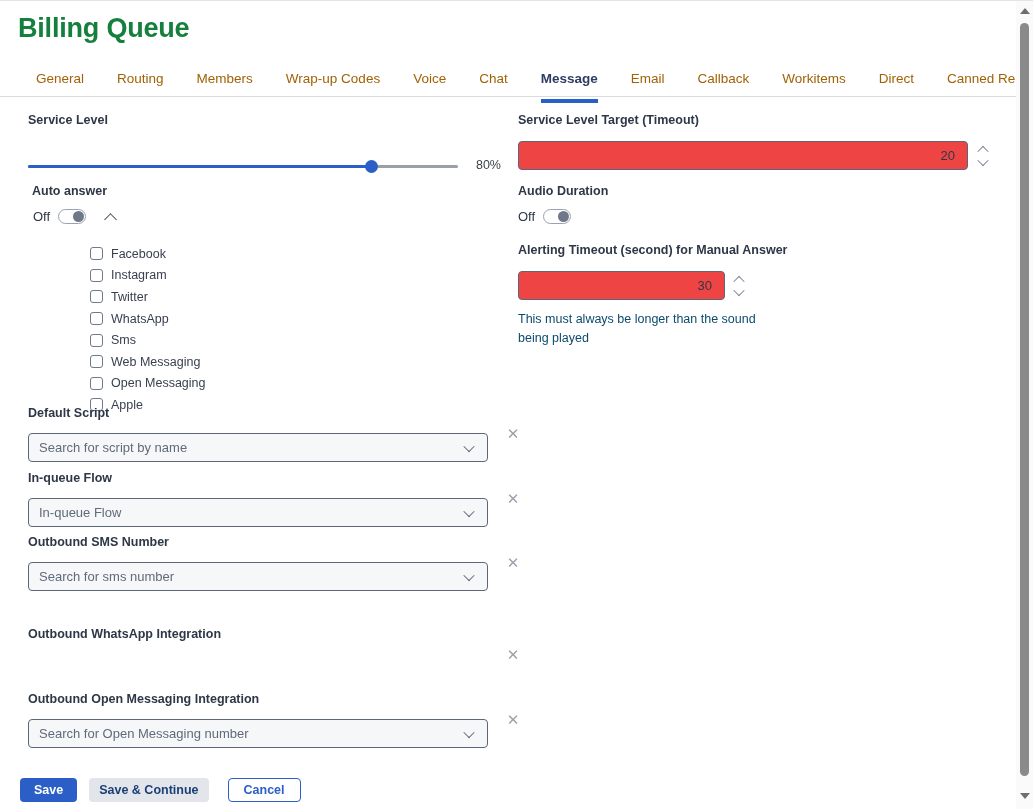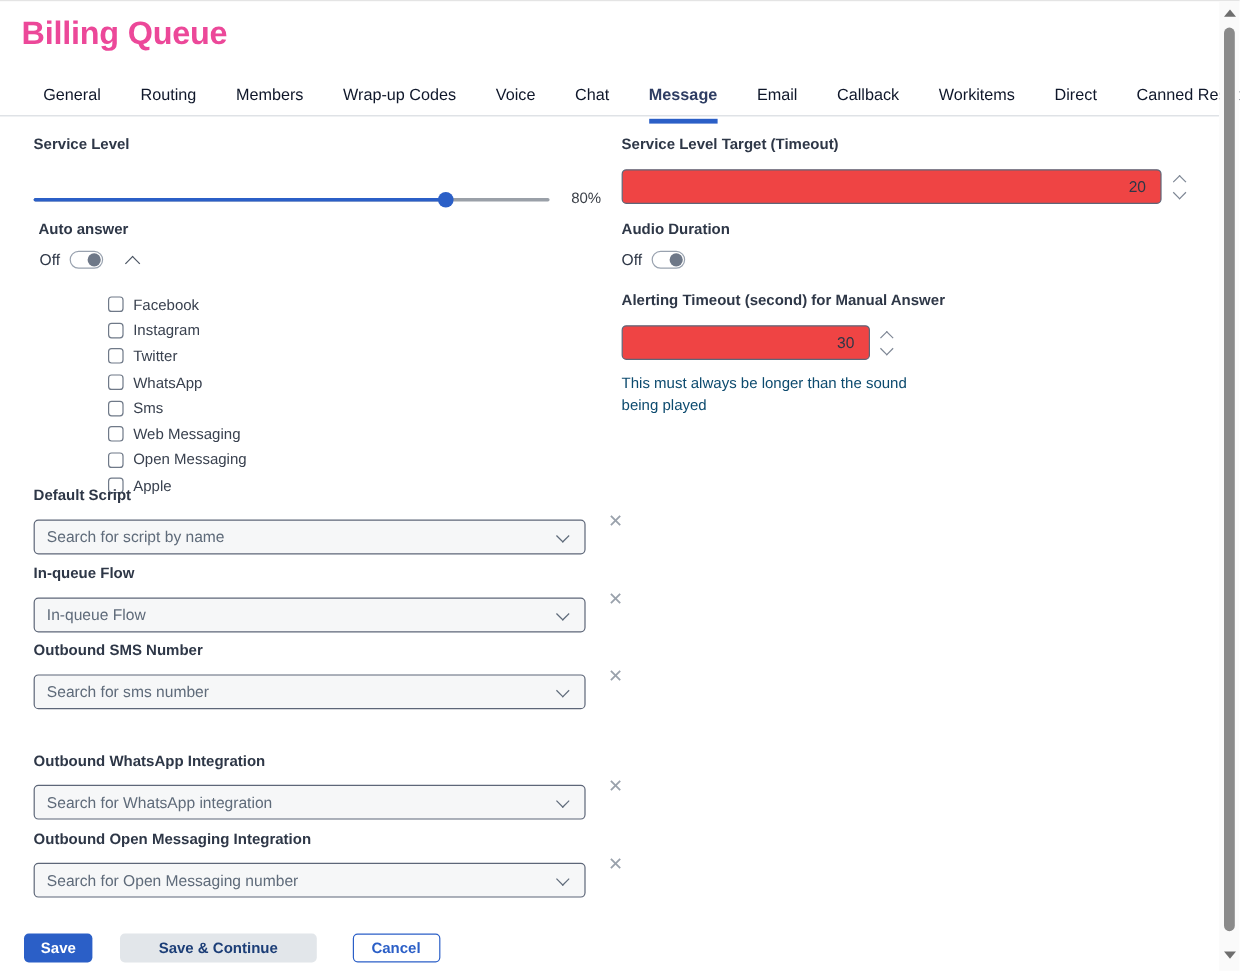--- a/index.html
+++ b/index.html
@@ -7,29 +7,29 @@
   body {
     position: relative;
     font-family: "Liberation Sans", sans-serif;
     background: #ffffff;
     color: #2e3747;
     overflow: hidden;
     border-top: 1px solid #e4e4e4;
   }
   .page-title {
     position: absolute; left: 18px; top: 12px;
-    font-size: 27px; font-weight: bold; color: #ec4899; letter-spacing: -0.2px;
+    font-size: 27px; font-weight: bold; color: #15803d; letter-spacing: -0.2px;
   }
   
   .tabs {
     position: absolute; left: 36px; top: 70px; right: 40px;
     display: flex; gap: 33px; align-items: flex-end;
   }
   .tab {
-    font-size: 13.5px; color: #0f172a; padding-bottom: 13px; cursor: pointer;
+    font-size: 13.5px; color: #a16207; padding-bottom: 13px; cursor: pointer;
     border-bottom: 4px solid transparent; white-space: nowrap;
   }
   .tab.active { font-weight: bold; color: #2e3d63; border-bottom-color: #2b5fc7; }
   .tabs-rule { position: absolute; left: 0; right: 17px; top: 95px; border-bottom: 1px solid #d8dbe0; }
 
   .field-label { font-size: 12.5px; font-weight: bold; color: #2e3747; }
 
   
   .slider-group { position: absolute; left: 28px; top: 112px; width: 473px; }
   .slider-row { position: relative; margin-top: 32px; height: 14px; }
@@ -85,24 +85,24 @@
   }
   .dd-value { font-size: 13px; color: #5f6b7a; padding-left: 10px; flex: 1; }
   .dd-chev { margin-right: 14px; width: 8px; height: 8px; border-left: 1.6px solid #5f6b7a; border-bottom: 1.6px solid #5f6b7a; transform: rotate(-45deg) translate(1px,-1px); }
   .dd-clear {
     position: absolute; left: 476px; top: 19px; width: 18px; height: 18px;
     color: #9aa2ac; font-size: 15px; line-height: 18px; text-align: center; cursor: pointer;
     font-family: "DejaVu Sans", sans-serif;
   }
 
   
-  .actions { position: absolute; left: 20px; top: 777px; display: flex; gap: 23px; }
+  .actions { position: absolute; left: 20px; top: 777px; display: flex; gap: 12px; }
   .btn { height: 24px; border-radius: 4px; font-family: "Liberation Sans", sans-serif; font-size: 12.5px; font-weight: bold; cursor: pointer; border: none; }
   .btn-save { background: #2b5fc7; color: #ffffff; padding: 0 14px; }
-  .btn-save-continue { background: #e2e6ea; color: #1c3e77; padding: 0 32px; margin-right: 0; }
+  .btn-save-continue { background: #e2e6ea; color: #1c3e77; padding: 0 10px; margin-right: 0; }
   .btn-cancel { background: #ffffff; border: 1px solid #2b5fc7; color: #2b5fc7; padding: 0 15px; margin-left: 7px; }
 
   
   .scrollbar { position: absolute; right: 0; top: 0; width: 17px; height: 809px; background: #fafafa; }
   .sb-arrow-up { position: absolute; left: 4px; top: 7px; width: 0; height: 0; border-left: 5px solid transparent; border-right: 5px solid transparent; border-bottom: 6px solid #6e6e6e; cursor: pointer; }
   .sb-thumb { position: absolute; left: 4px; top: 22px; width: 9px; height: 753px; background: #8a8a8a; border-radius: 5px; cursor: pointer; }
   .sb-arrow-down { position: absolute; left: 4px; top: 792px; width: 0; height: 0; border-left: 5px solid transparent; border-right: 5px solid transparent; border-top: 6px solid #6e6e6e; cursor: pointer; }
 </style>
 </head>
 <body>
@@ -236,24 +236,20 @@
   <div class="field-label">Outbound SMS Number</div>
   <div class="dd-select">
     <span class="dd-value">Search for sms number</span>
     <span class="dd-chev"></span>
   </div>
   <span class="dd-clear">✕</span>
 </section>
 
 <section class="dd-group" style="top:626px;">
   <div class="field-label">Outbound WhatsApp Integration</div>
-  <div class="dd-select">
-    <span class="dd-value">Search for WhatsApp integration</span>
-    <span class="dd-chev"></span>
-  </div>
   <span class="dd-clear">✕</span>
 </section>
 
 <section class="dd-group" style="top:691px;">
   <div class="field-label">Outbound Open Messaging Integration</div>
   <div class="dd-select">
     <span class="dd-value">Search for Open Messaging number</span>
     <span class="dd-chev"></span>
   </div>
   <span class="dd-clear">✕</span>

